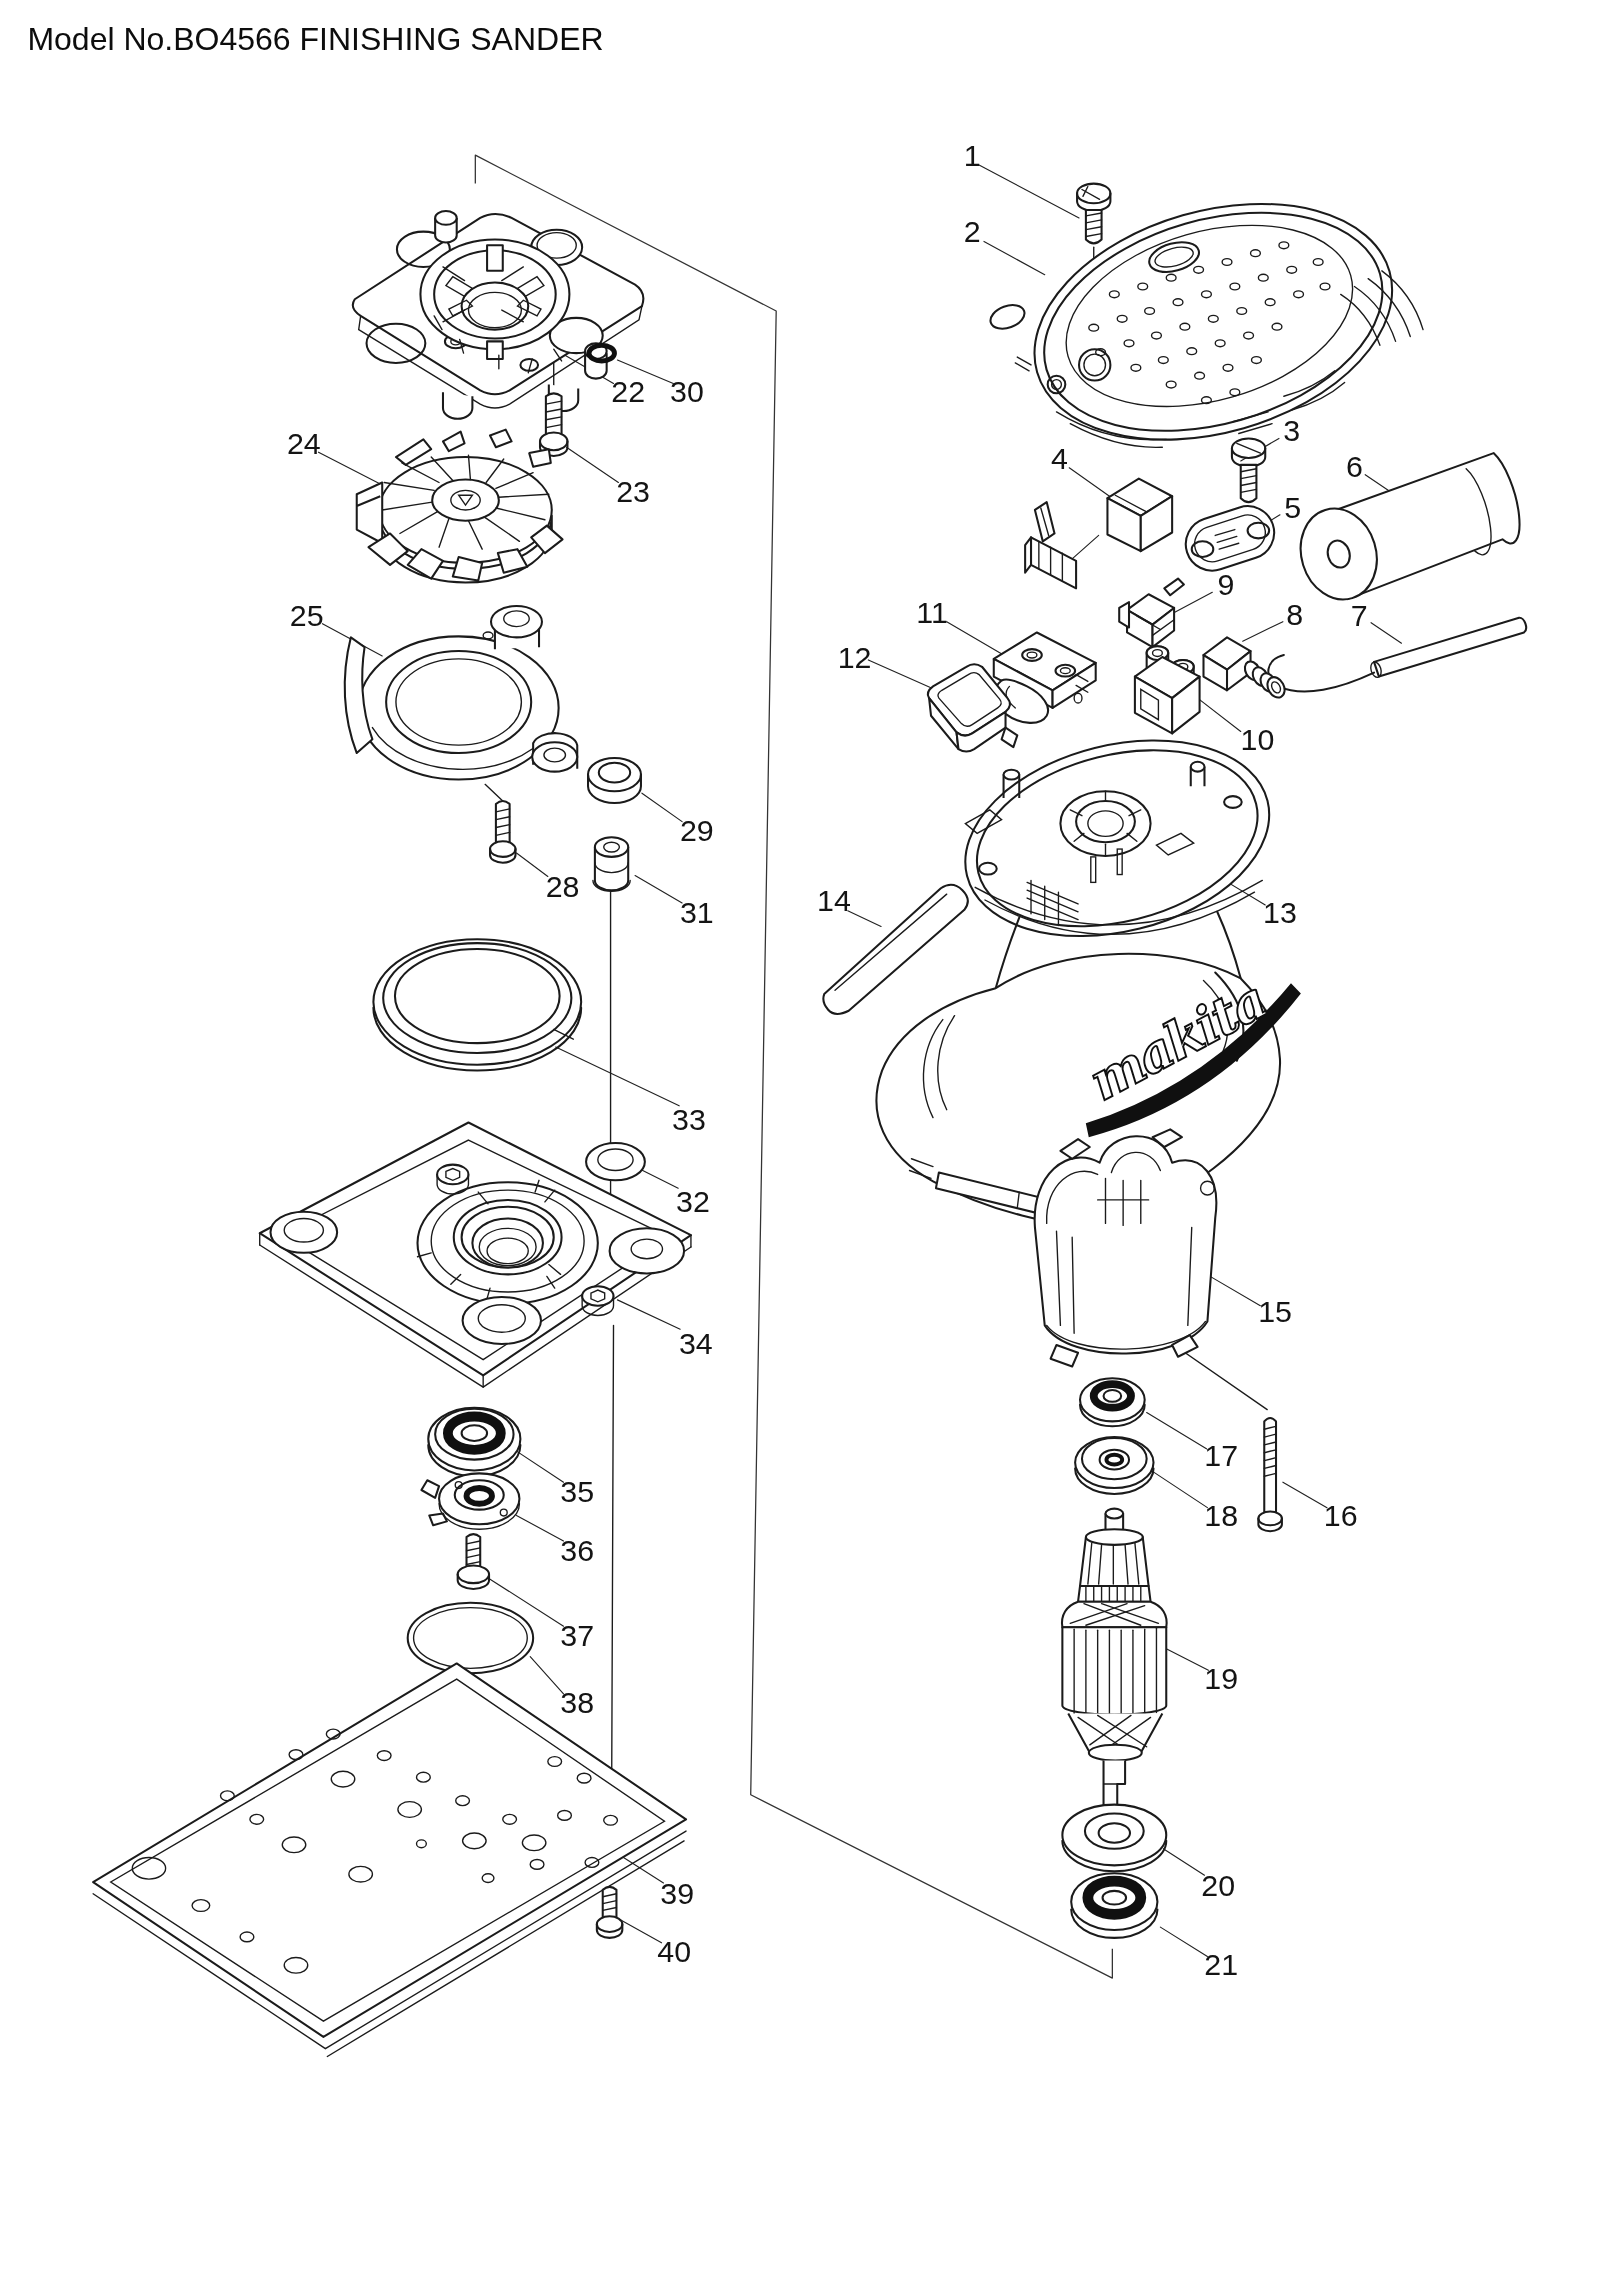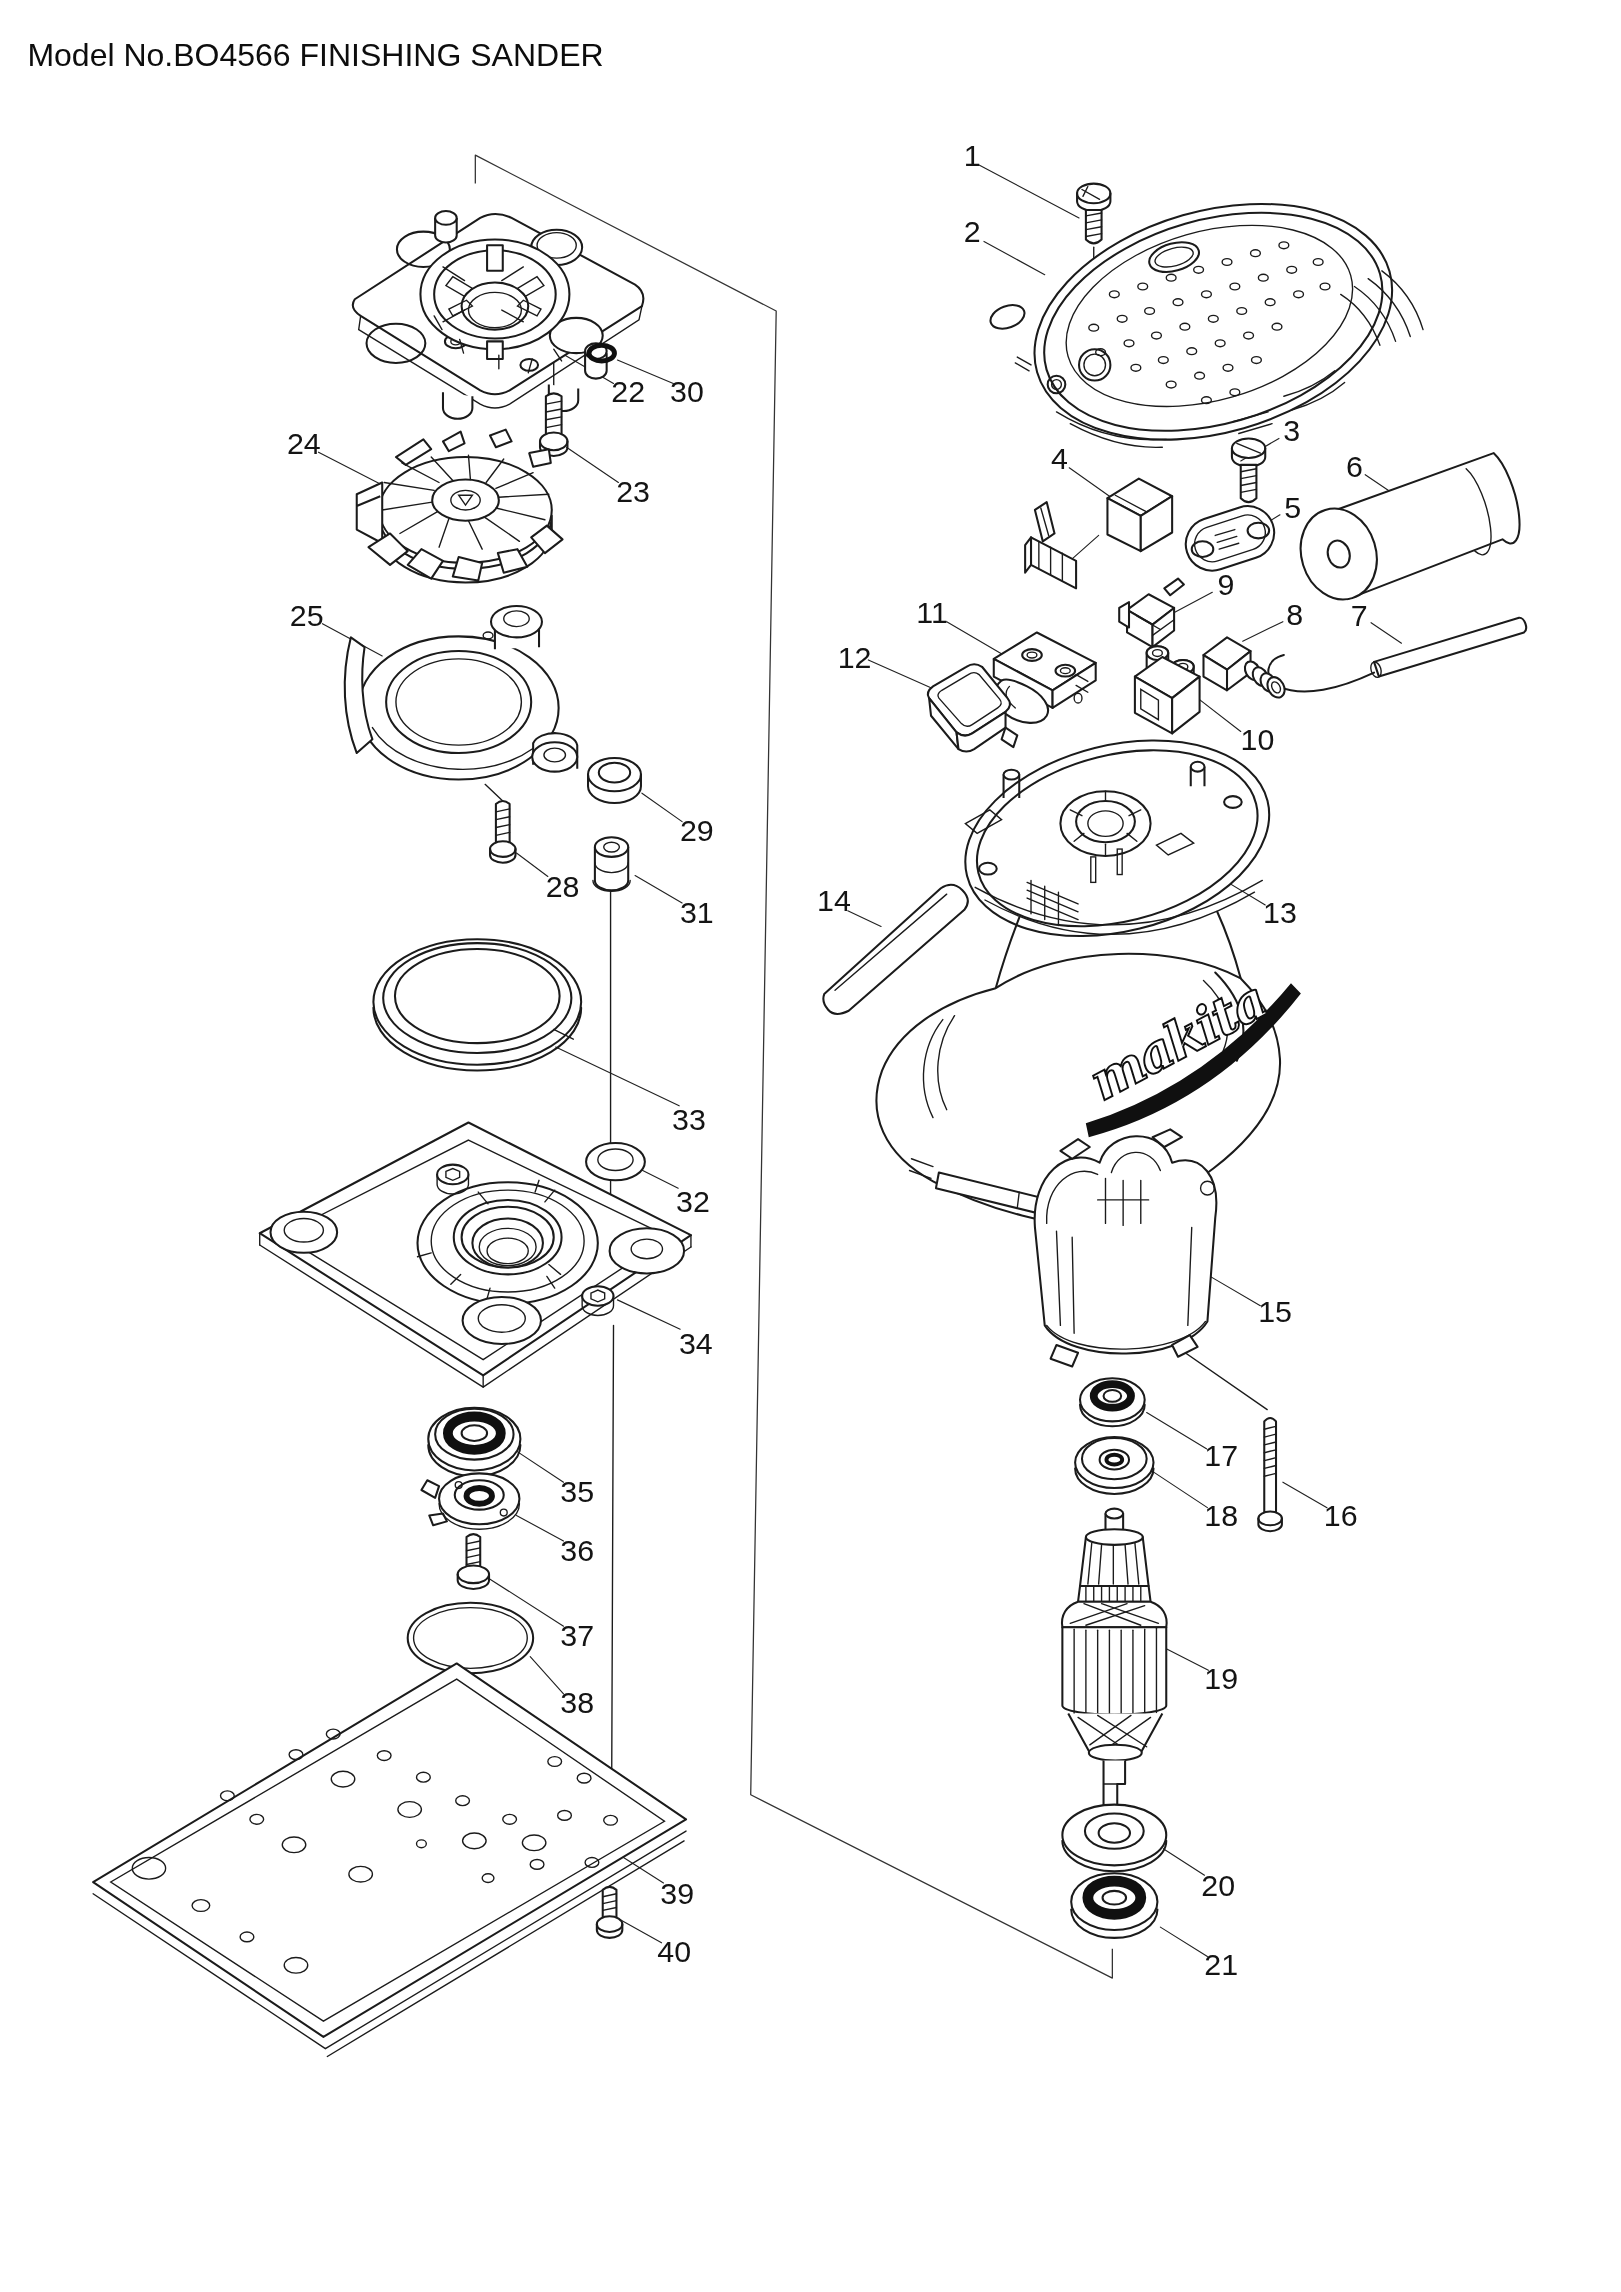--- a/index.html
+++ b/index.html
@@ -1,18 +1,18 @@
 <!DOCTYPE html>
 <html><head>
 <meta charset="utf-8">
 <style>
   html,body{margin:0;padding:0;background:#ffffff;}
   #page{position:relative;width:1621px;height:2293px;background:#fff;overflow:hidden;
         font-family:"Liberation Sans", sans-serif;color:#111;}
-  #doc-title{position:absolute;left:27.4px;top:37px;font-size:32px;letter-spacing:0px;color:#0d0d0d;}
+  #doc-title{position:absolute;left:27.4px;top:21px;font-size:32px;letter-spacing:0px;color:#0d0d0d;}
   svg{position:absolute;left:0;top:0;}
   .s  {fill:none;stroke:#1b1b1b;stroke-width:2.1;stroke-linecap:round;stroke-linejoin:round;}
   .fw {fill:#ffffff;stroke:#1b1b1b;stroke-width:2.1;stroke-linejoin:round;}
   .thin{fill:none;stroke:#1b1b1b;stroke-width:1.4;stroke-linecap:round;}
   .ldr{fill:none;stroke:#222;stroke-width:1.15;stroke-linecap:round;}
   .frame{fill:none;stroke:#333;stroke-width:1.3;stroke-linejoin:round;}
   .dark{fill:none;stroke:#101010;}
   .plbl{font-family:"Liberation Sans", sans-serif;font-size:31px;fill:#141414;text-anchor:middle;}
   .logo{font-family:"DejaVu Serif", serif;font-style:italic;font-weight:bold;font-size:53px;
         fill:#ffffff;stroke:#101010;stroke-width:2;letter-spacing:-2px;text-anchor:middle;}

